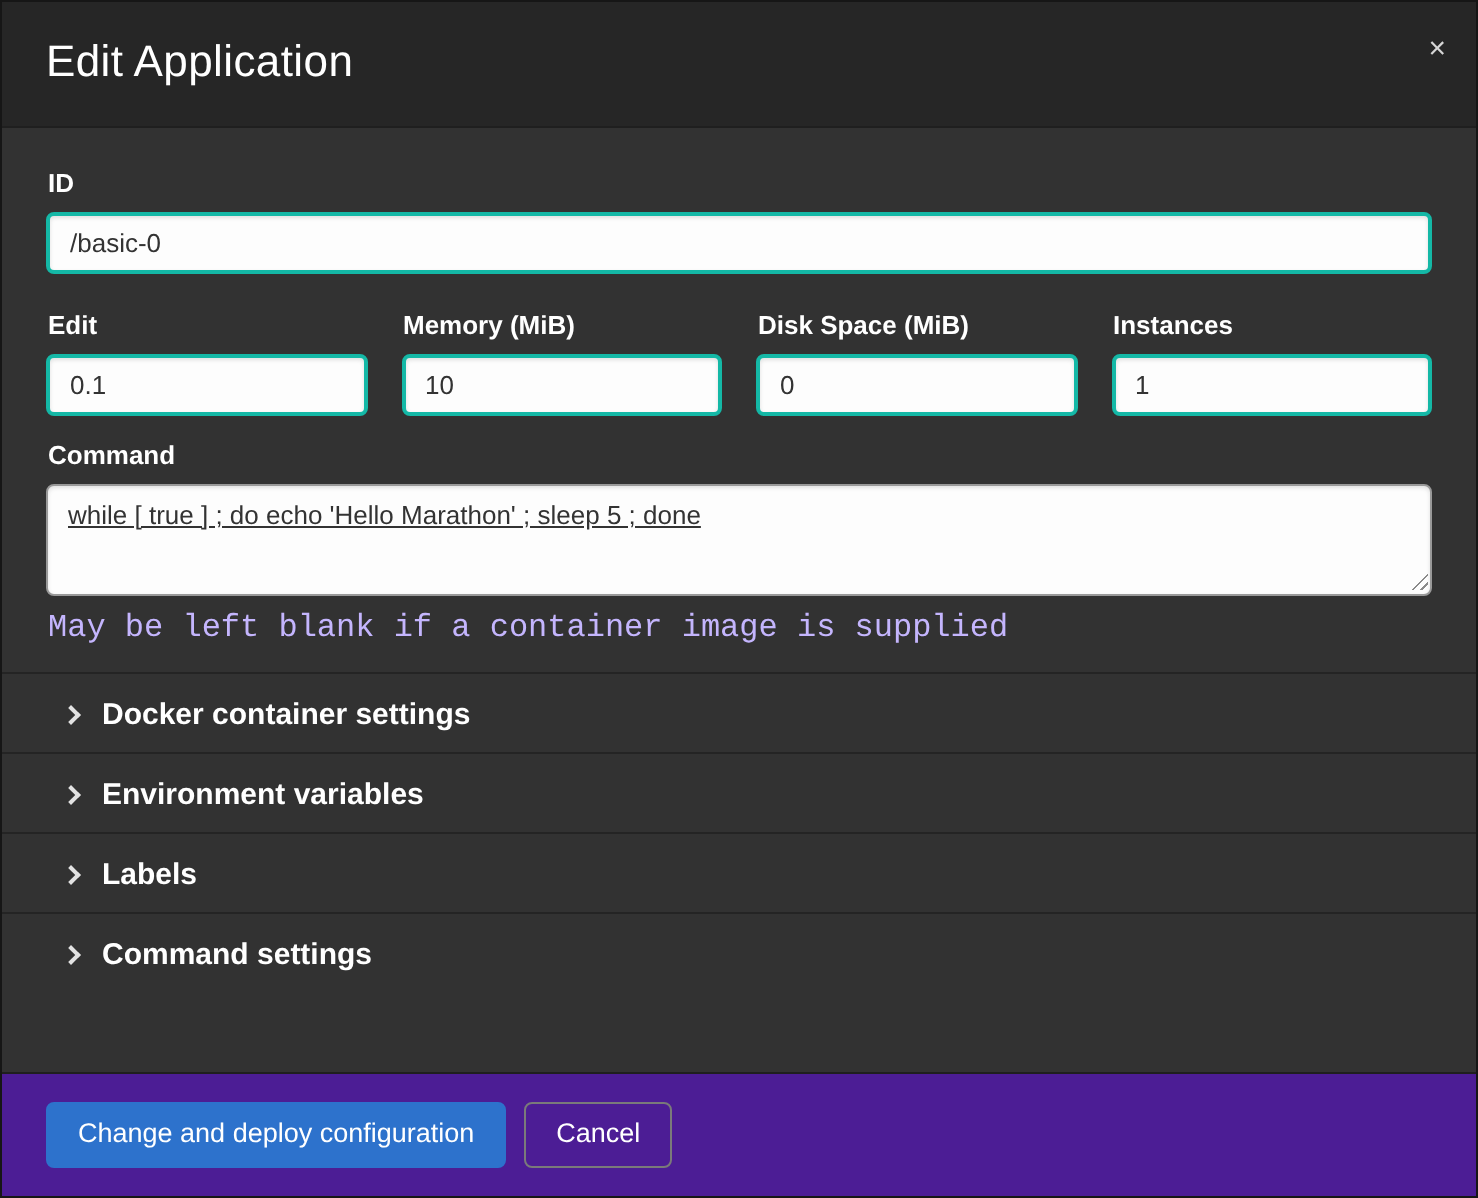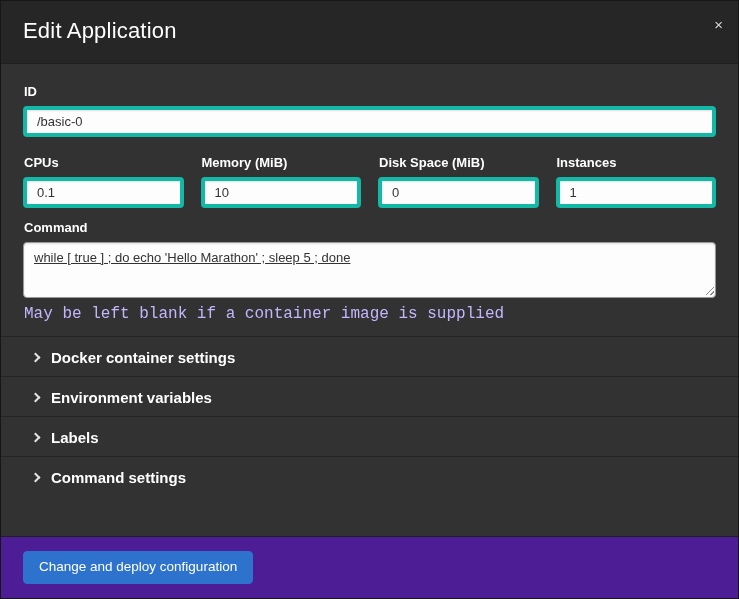--- a/index.html
+++ b/index.html
@@ -56,21 +56,21 @@
     font-size: 13px;
     font-weight: 700;
     color: #ffffff;
     margin: 12px 0 7px 1px;
   }
   .text-input {
     display: block;
     width: 100%;
     height: 31px;
     background: #fdfdfd;
-    border: 4px solid #14b8a6;
+    border: 2px solid #14b8a6;
     border-radius: 4px;
     padding: 0 10px;
     font-size: 13px;
     color: #333333;
     font-family: inherit;
     box-shadow: inset 0 1px 2px rgba(0,0,0,0.12);
   }
   .grid4 {
     display: grid;
     grid-template-columns: repeat(4, 1fr);
@@ -181,21 +181,21 @@
   </div>
 
   <div class="modal-body">
     <div class="form-pad">
 
       <label class="field-label">ID</label>
       <input type="text" class="text-input" value="/basic-0" style="">
 
       <div class="grid4">
         <div>
-          <label class="field-label">CPUs</label>
+          <label class="field-label">Edit</label>
           <input type="text" class="text-input" value="0.1" style="">
         </div>
         <div>
           <label class="field-label">Memory (MiB)</label>
           <input type="text" class="text-input" value="10" style="">
         </div>
         <div>
           <label class="field-label">Disk Space (MiB)</label>
           <input type="text" class="text-input" value="0" style="">
         </div>
@@ -229,15 +229,16 @@
       </div>
       <div class="section-row">
         <span class="chevron-right"></span>
         <span class="section-label">Command settings</span>
       </div>
     </div>
   </div>
 
   <div class="modal-footer">
     <button class="btn btn-primary">Change and deploy configuration</button>
+    <button class="btn btn-default">Cancel</button>
   </div>
 
 </div>
 
 </body></html>

